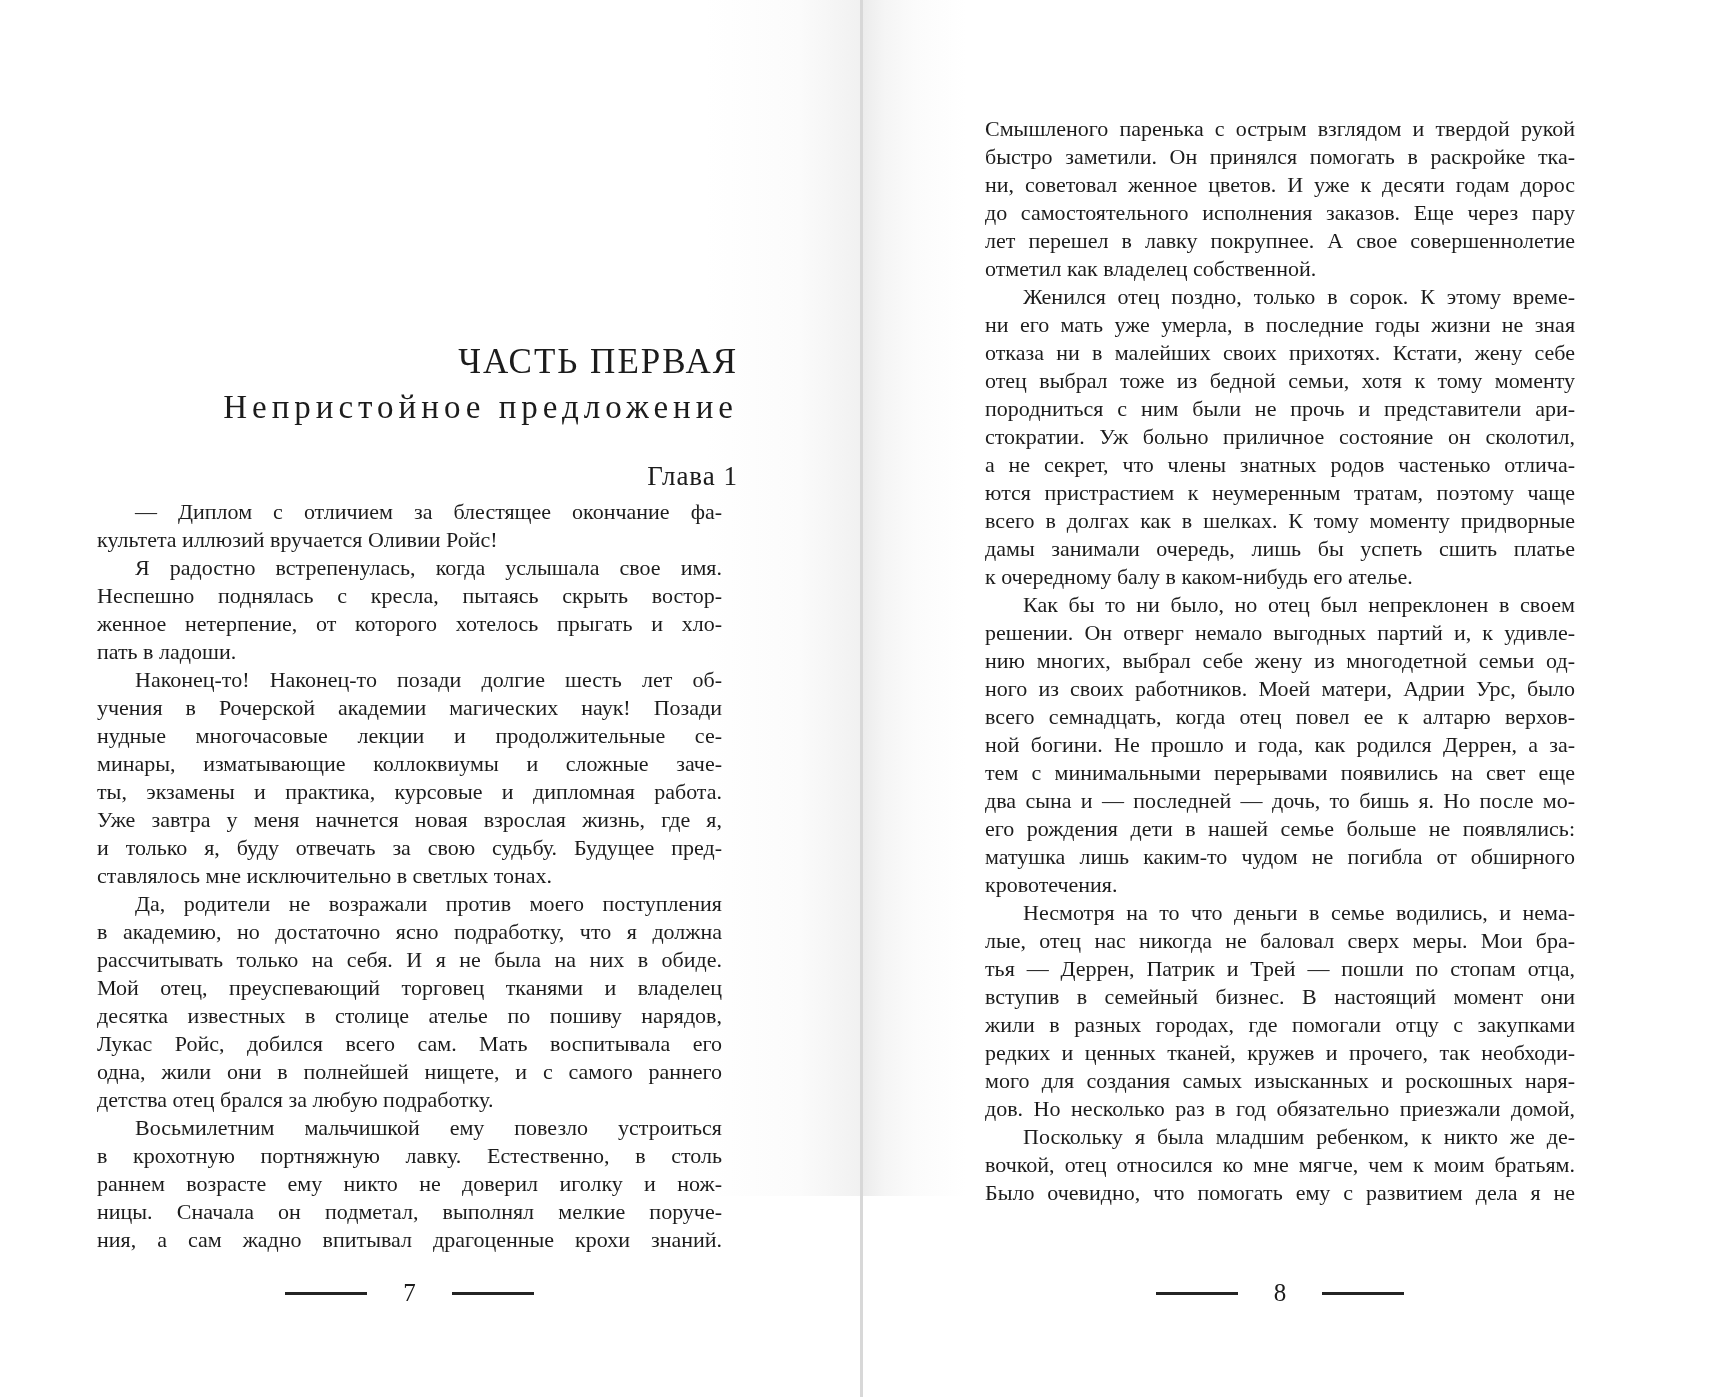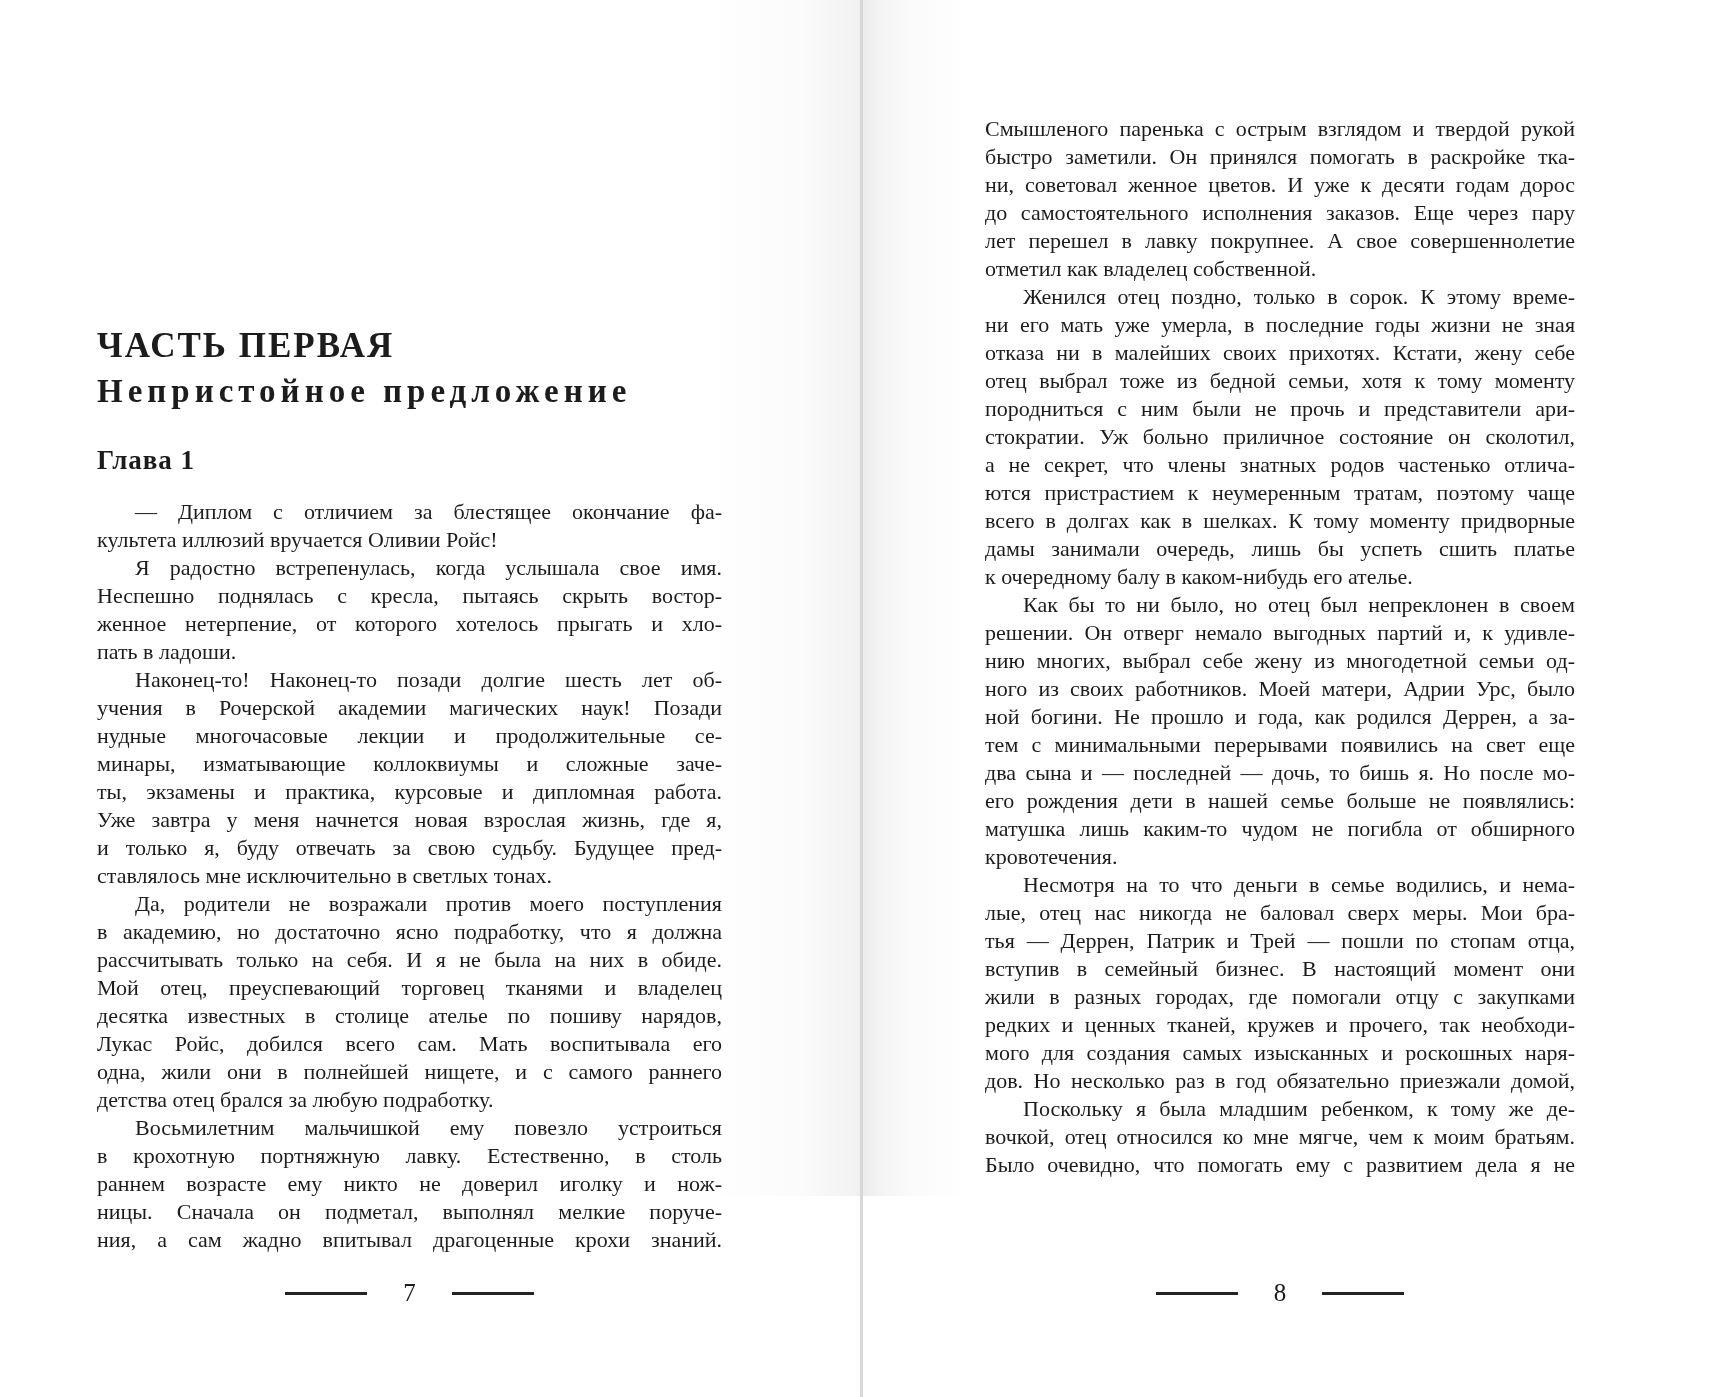--- a/index.html
+++ b/index.html
@@ -46,23 +46,23 @@
     top: 0;
     height: 100%;
   }
   .col.left-col { left: 97px;  width: 625px; }
   .col.right-col { left: 122px; width: 590px; }
 
   .part-title, .part-subtitle, .chapter-title {
     position: absolute;
     left: 0;
     width: 100%;
-    text-align: left;
-    font-weight: bold;
-    margin: 0;
+    text-align: right;
+    font-weight: normal;
+    margin: 16px;
     line-height: 1.15;
     white-space: nowrap;
   }
   .part-title    { top: 326px; font-size: 35px; letter-spacing: 2px; }
   .part-subtitle { top: 373px; font-size: 33px; letter-spacing: 5px; }
   .chapter-title { top: 445px; font-size: 27px; letter-spacing: 1px; }
 
   .body-text {
     position: absolute;
     left: 0;
@@ -186,39 +186,40 @@
             <div class="line">ются пристрастием к неумеренным тратам, поэтому чаще</div>
             <div class="line">всего в долгах как в шелках. К тому моменту придворные</div>
             <div class="line">дамы занимали очередь, лишь бы успеть сшить платье</div>
             <div class="line last">к очередному балу в каком-нибудь его ателье.</div>
           </div>
           <div class="para">
             <div class="line indent">Как бы то ни было, но отец был непреклонен в своем</div>
             <div class="line">решении. Он отверг немало выгодных партий и, к удивле-</div>
             <div class="line">нию многих, выбрал себе жену из многодетной семьи од-</div>
             <div class="line">ного из своих работников. Моей матери, Адрии Урс, было</div>
+            <div class="line">всего семнадцать, когда отец повел ее к алтарю верхов-</div>
             <div class="line">ной богини. Не прошло и года, как родился Деррен, а за-</div>
             <div class="line">тем с минимальными перерывами появились на свет еще</div>
             <div class="line">два сына и — последней — дочь, то бишь я. Но после мо-</div>
             <div class="line">его рождения дети в нашей семье больше не появлялись:</div>
             <div class="line">матушка лишь каким-то чудом не погибла от обширного</div>
             <div class="line last">кровотечения.</div>
           </div>
           <div class="para">
             <div class="line indent">Несмотря на то что деньги в семье водились, и нема-</div>
             <div class="line">лые, отец нас никогда не баловал сверх меры. Мои бра-</div>
             <div class="line">тья — Деррен, Патрик и Трей — пошли по стопам отца,</div>
             <div class="line">вступив в семейный бизнес. В настоящий момент они</div>
             <div class="line">жили в разных городах, где помогали отцу с закупками</div>
             <div class="line">редких и ценных тканей, кружев и прочего, так необходи-</div>
             <div class="line">мого для создания самых изысканных и роскошных наря-</div>
             <div class="line">дов. Но несколько раз в год обязательно приезжали домой,</div>
           </div>
           <div class="para">
-            <div class="line indent">Поскольку я была младшим ребенком, к тому же де-</div>
+            <div class="line indent">Поскольку я была младшим ребенком, к никто же де-</div>
             <div class="line">вочкой, отец относился ко мне мягче, чем к моим братьям.</div>
             <div class="line">Было очевидно, что помогать ему с развитием дела я не</div>
           </div>
         </div>
       <div class="page-footer">
         <span class="rule"></span>
         <span class="pnum">8</span>
         <span class="rule"></span>
       </div>
     </div>

